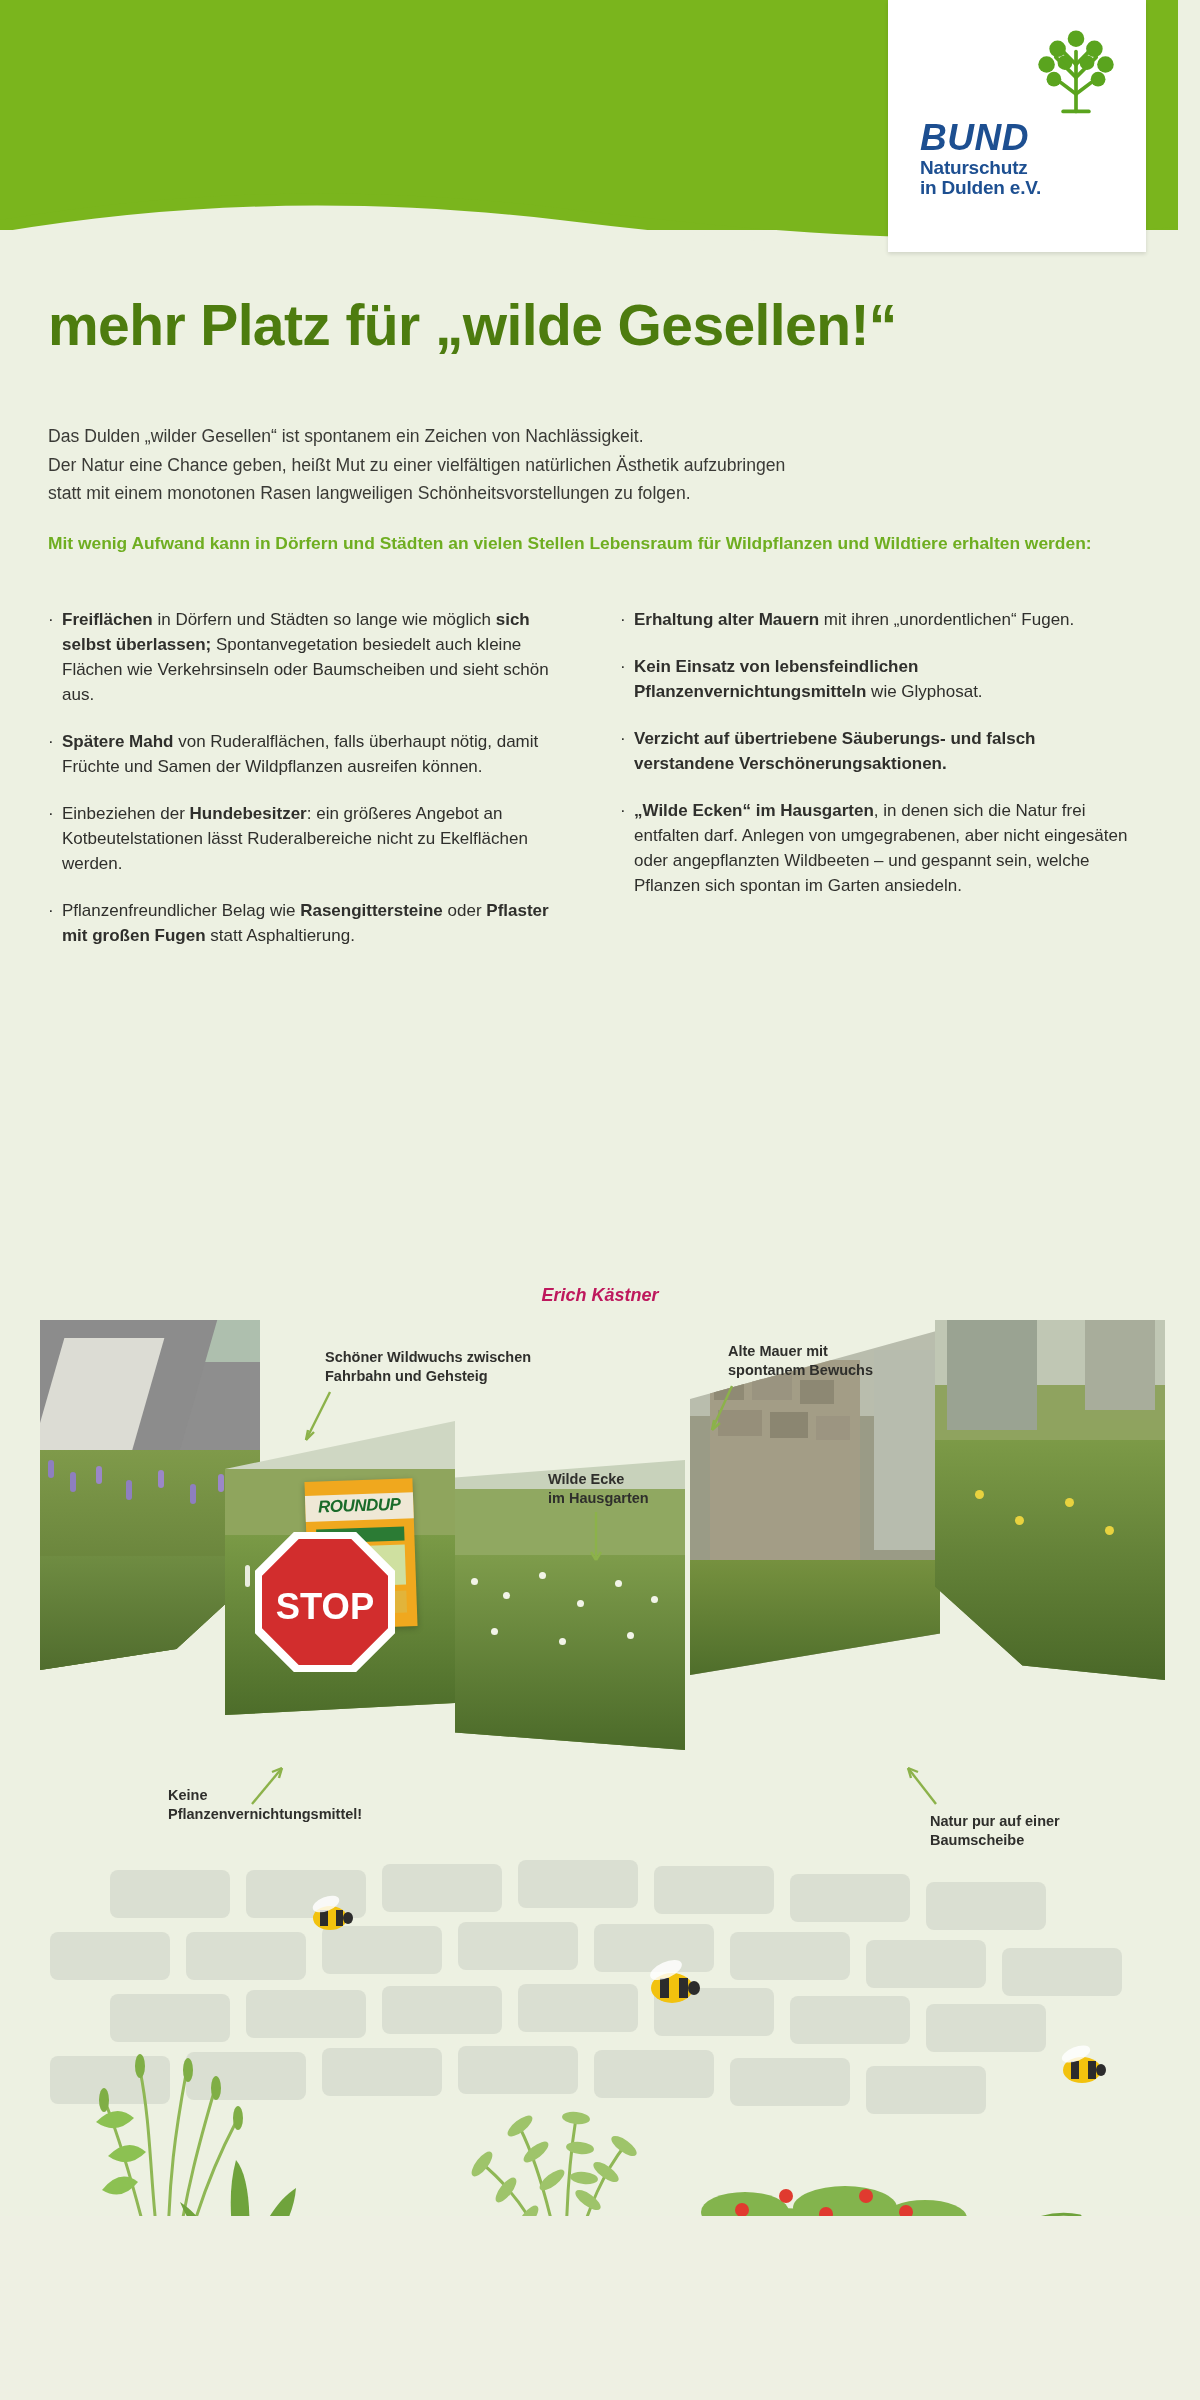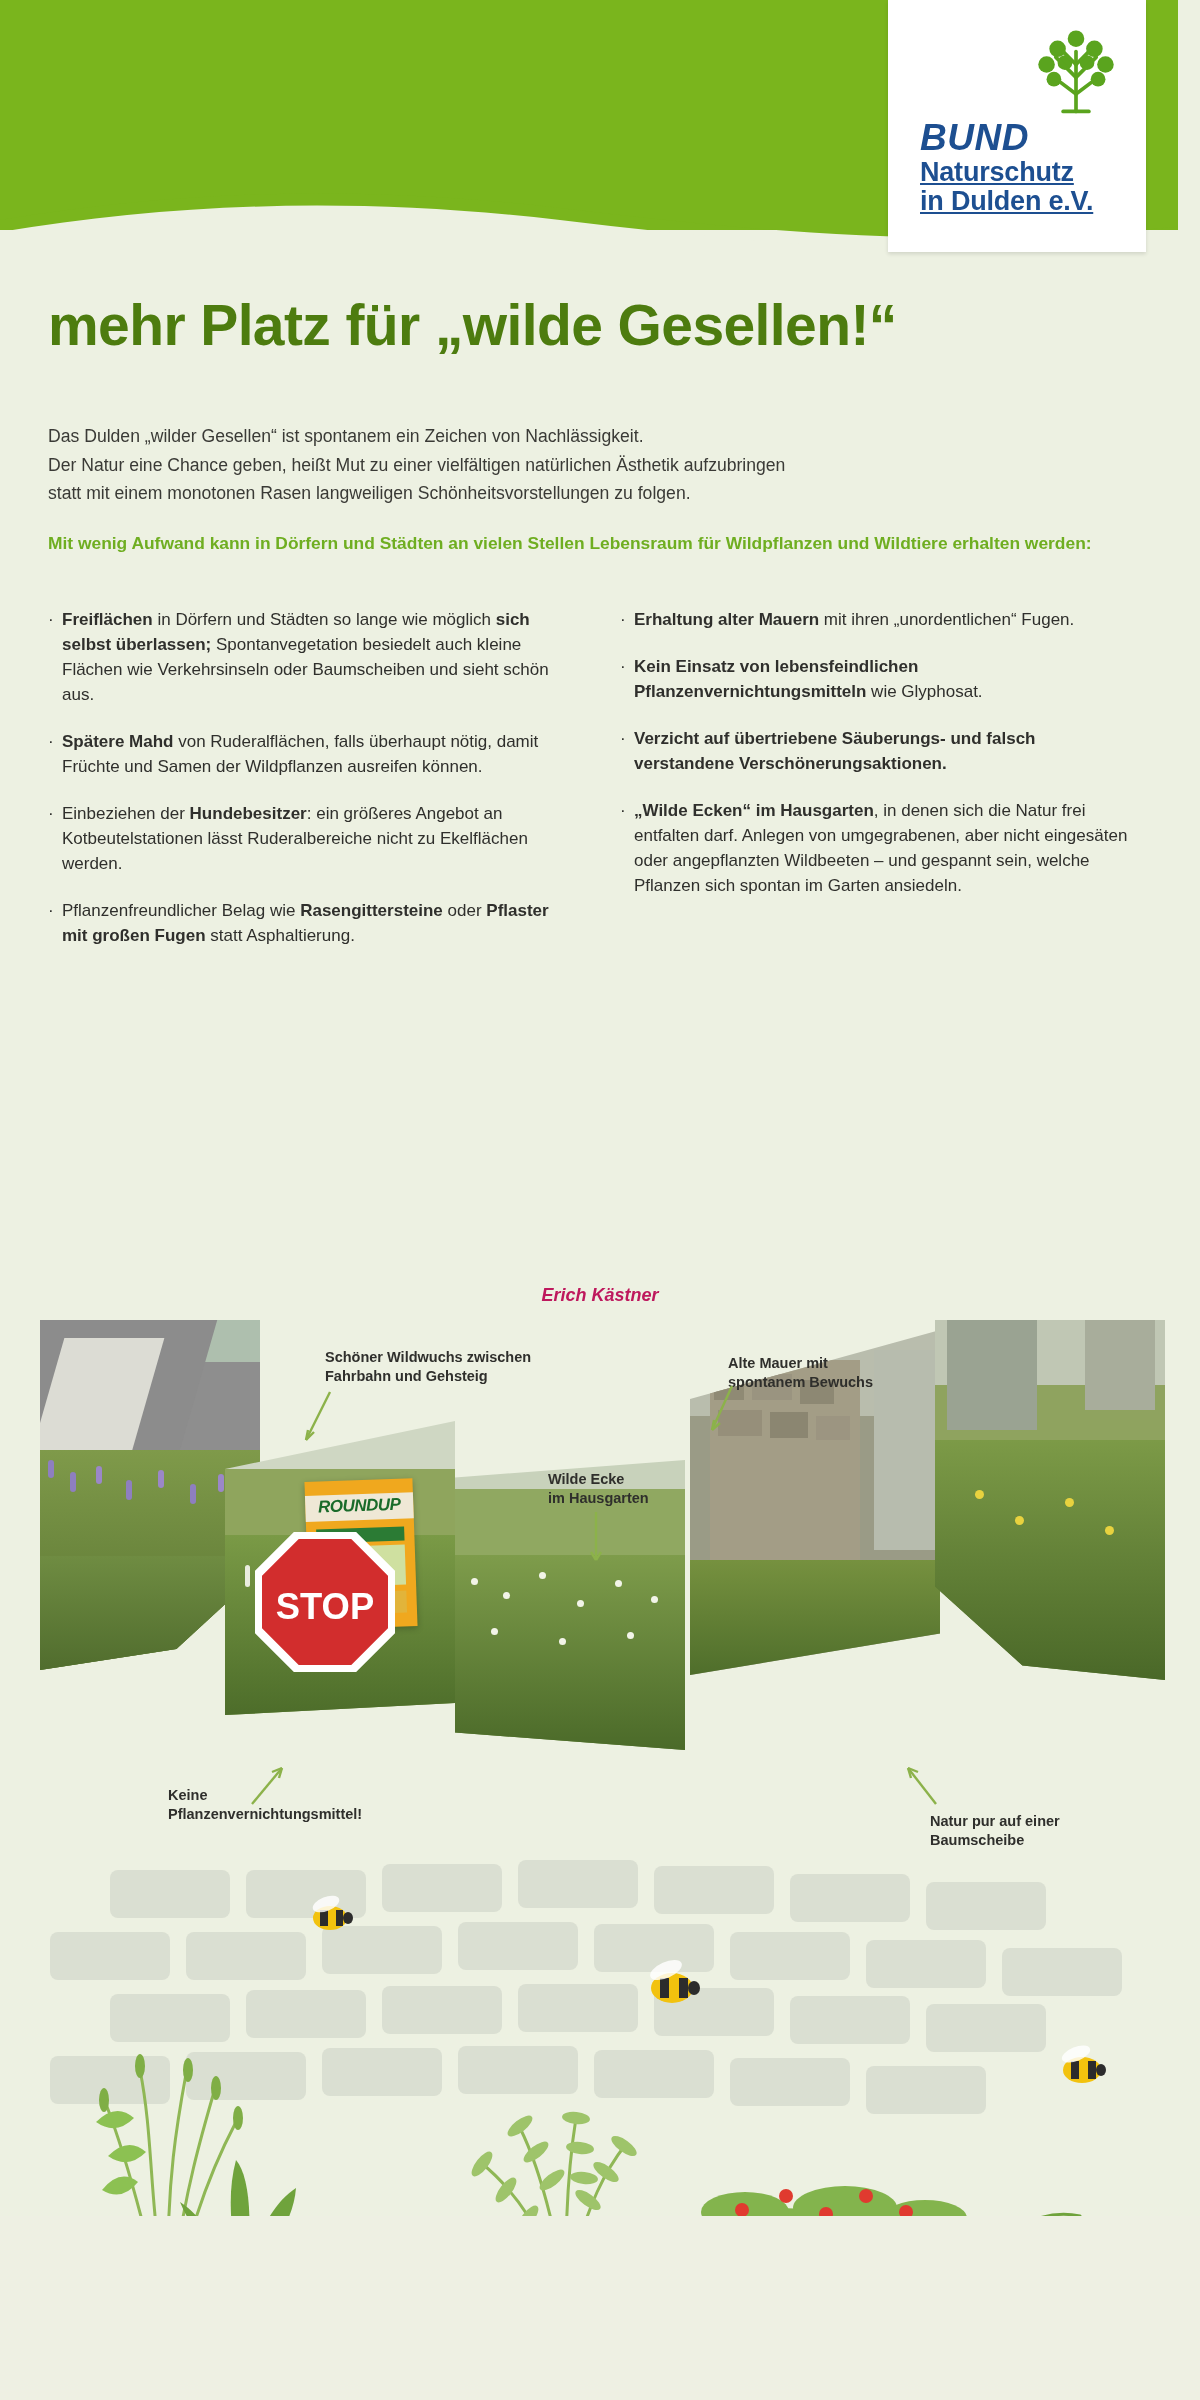--- a/index.html
+++ b/index.html
@@ -62,24 +62,23 @@
     color: #1d4f91;
     line-height: 1.08;
   }
   .logo-bund {
     font-size: 37px;
     font-weight: bold;
     font-style: italic;
     letter-spacing: .5px;
   }
   .logo-sub {
-    font-size: 27px;
+    font-size: 19px;
     font-weight: bold;
     letter-spacing: -.2px;
-    text-decoration: underline;
   }
 
   
   .headline {
     position: absolute;
     left: 48px; top: 292px;
     width: 1110px;
     font-size: 57px;
     font-weight: bold;
     color: #4d7c0f;
@@ -400,21 +399,21 @@
 
     <div class="lbl" style="left:325px; top:38px; width:250px;">
       <div style="white-space:pre-line;">Schöner Wildwuchs zwischen
 Fahrbahn und Gehsteig</div>
     </div>
     <svg class="arrow" style="left:298px;top:78px;width:36px;height:60px;" viewBox="0 0 36 60">
       <path d="M32,4 L8,52" stroke="#8cb24a" stroke-width="2.4" fill="none"></path>
       <path d="M8,52 L16,44 M8,52 L10,42" stroke="#8cb24a" stroke-width="2.4" fill="none"></path>
     </svg>
 
-    <div class="lbl" style="left:728px; top:44px; width:230px;">
+    <div class="lbl" style="left:728px; top:32px; width:230px;">
       <div style="white-space:pre-line;">Alte Mauer mit
 spontanem Bewuchs</div>
     </div>
     <svg class="arrow" style="left:706px;top:72px;width:30px;height:56px;" viewBox="0 0 30 56">
       <path d="M26,4 L6,48" stroke="#8cb24a" stroke-width="2.4" fill="none"></path>
       <path d="M6,48 L14,41 M6,48 L8,38" stroke="#8cb24a" stroke-width="2.4" fill="none"></path>
     </svg>
 
     <div class="lbl" style="left:548px; top:160px; width:180px;">
       <div style="white-space:pre-line;">Wilde Ecke

